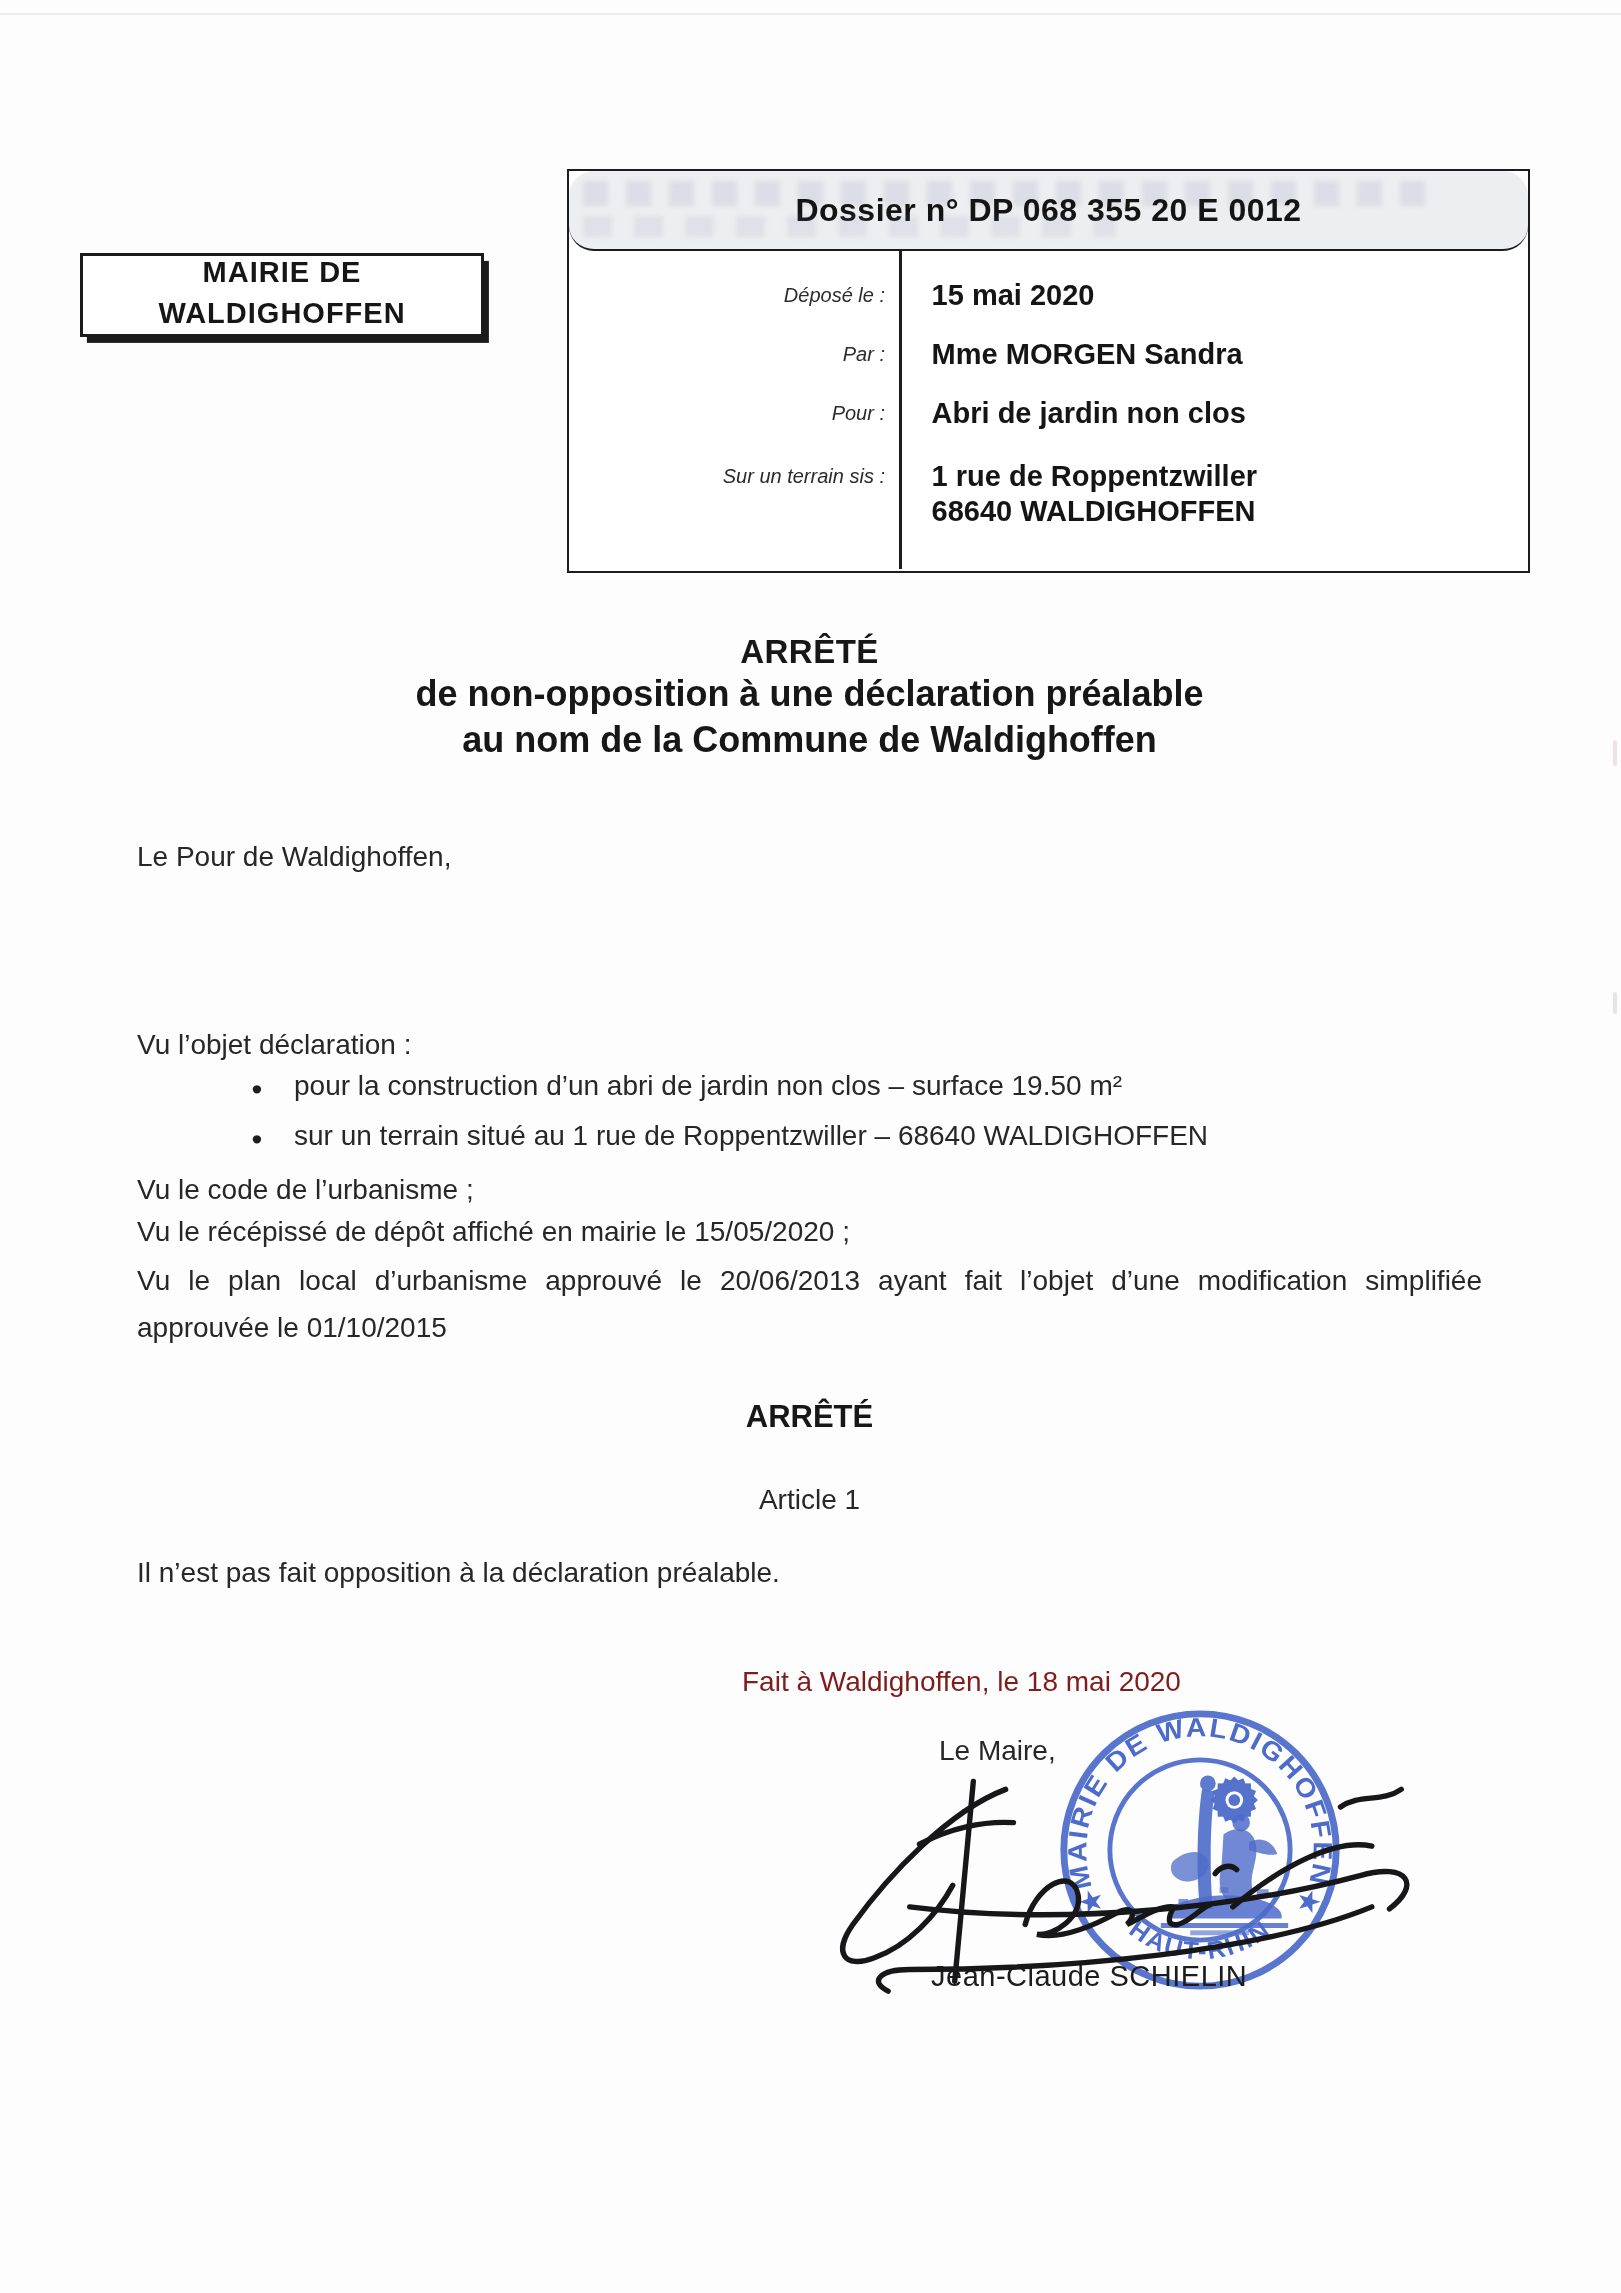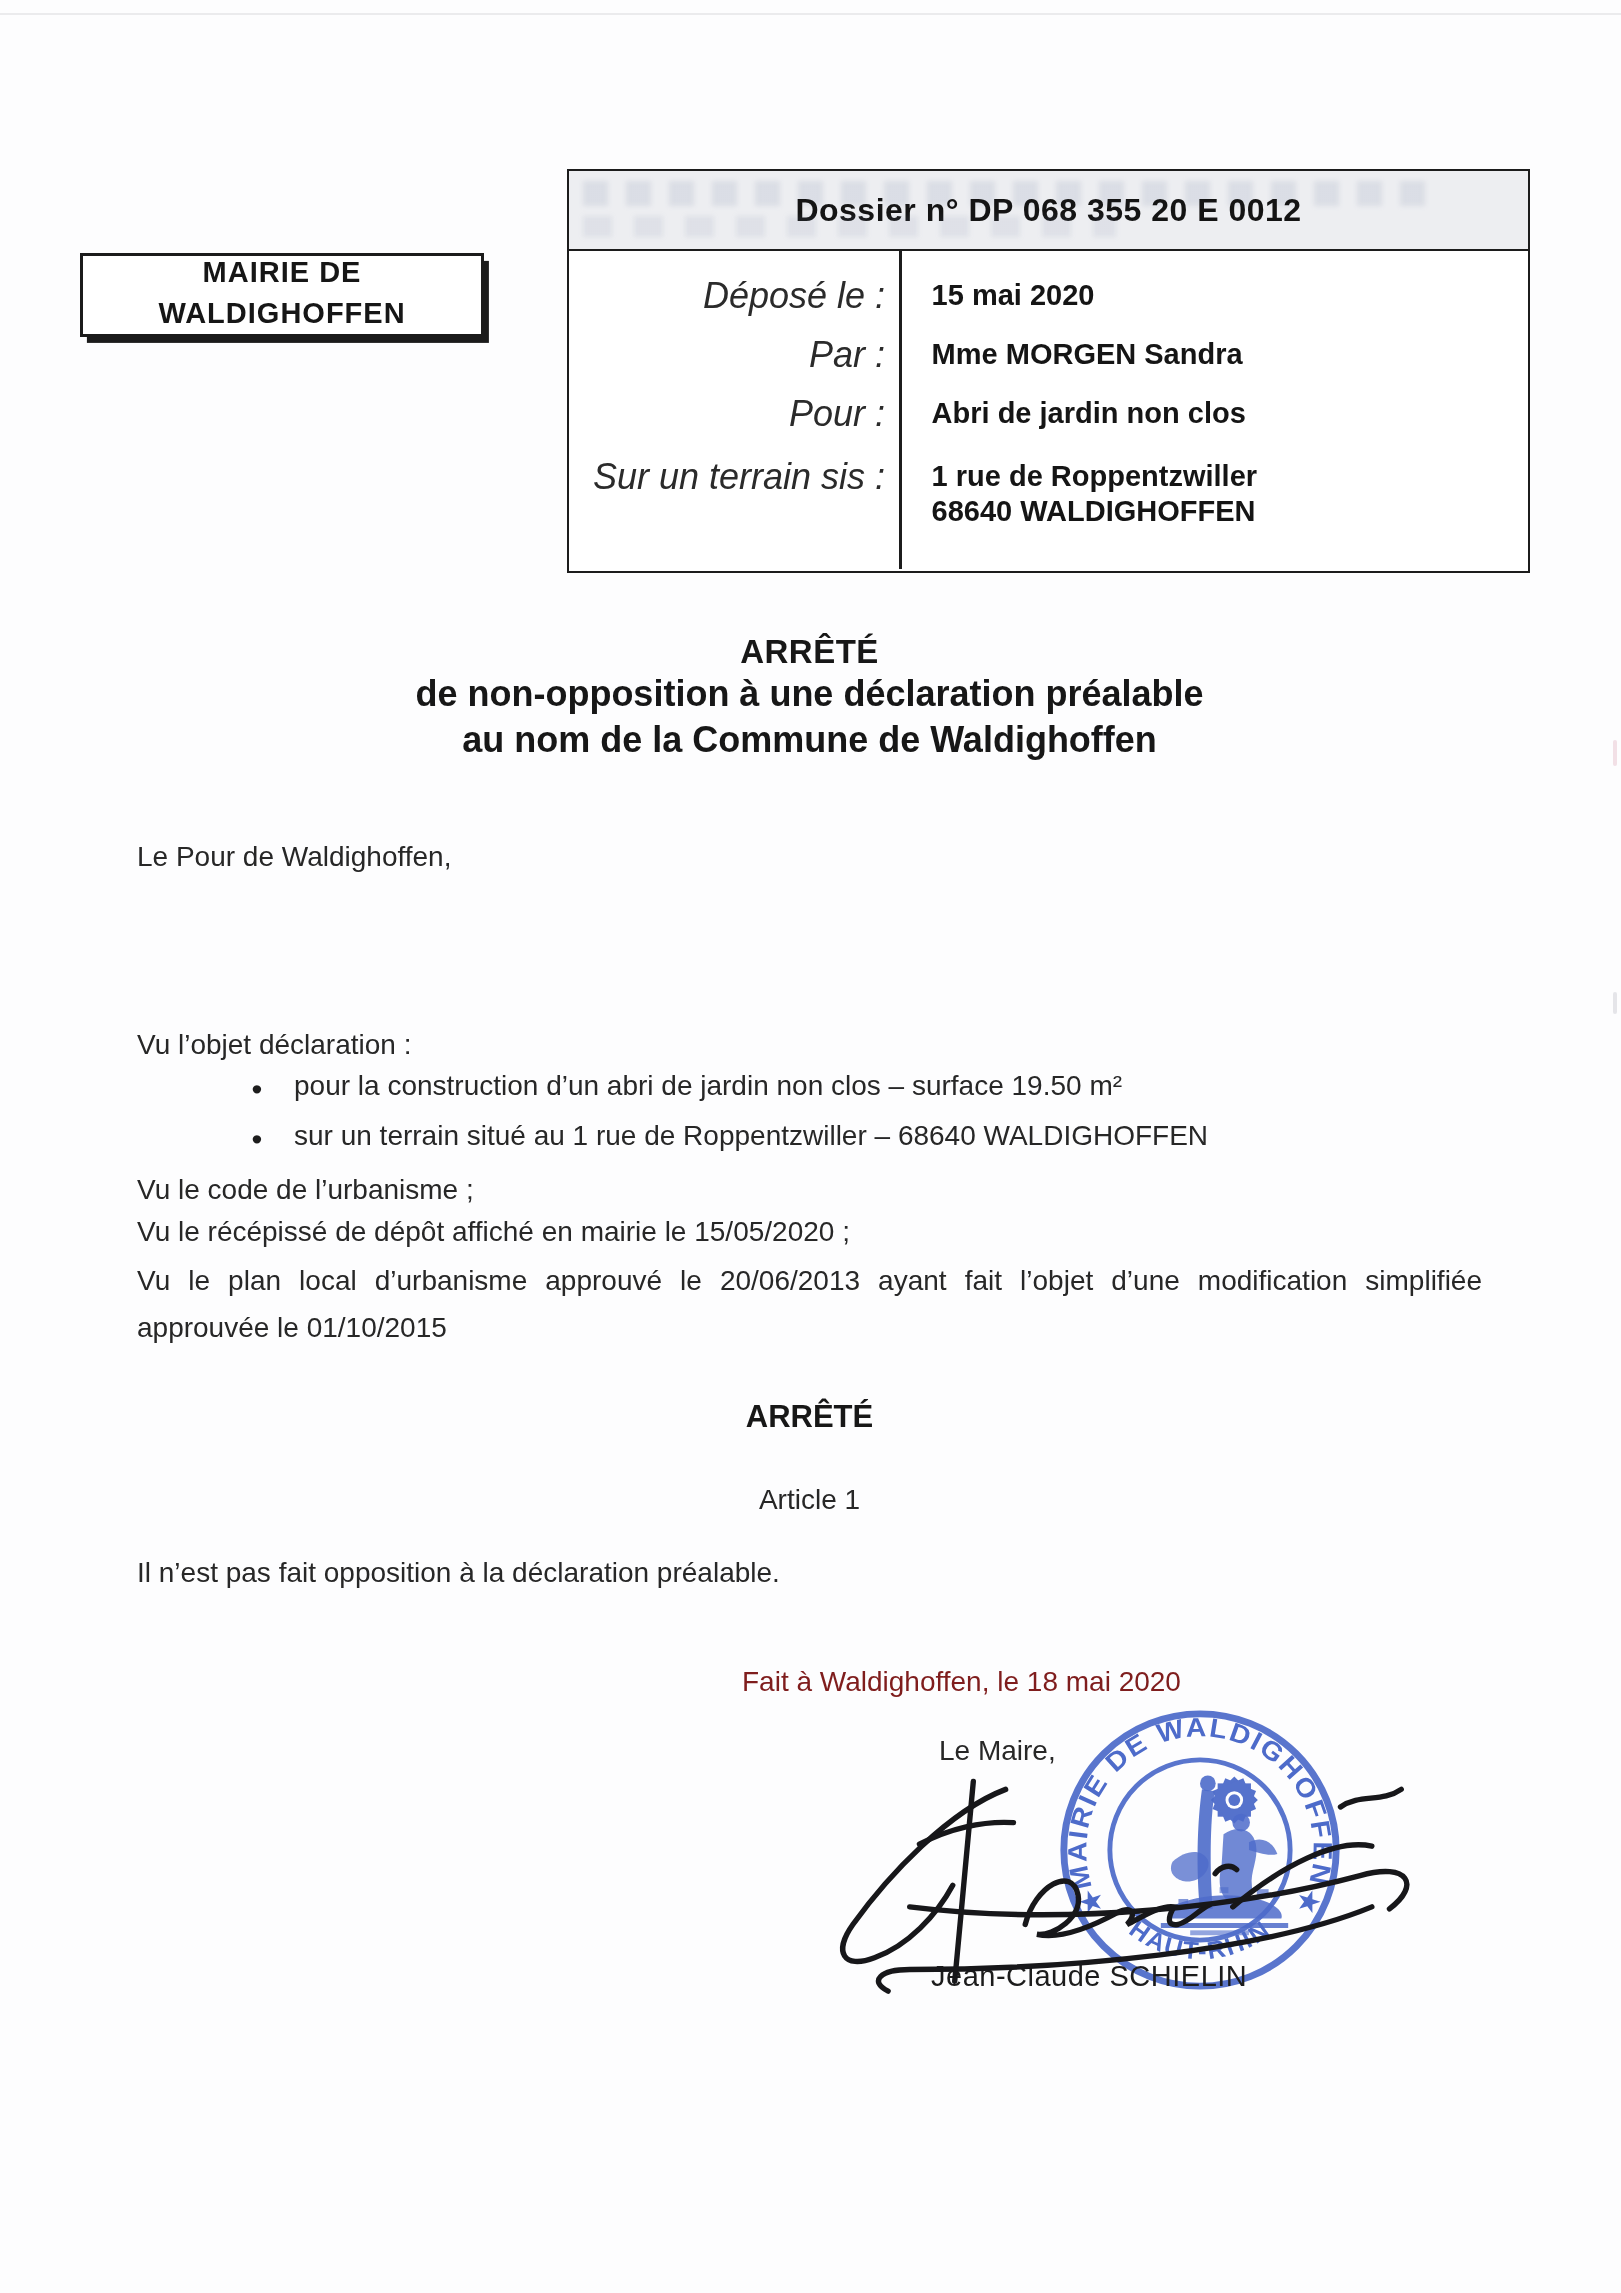--- a/index.html
+++ b/index.html
@@ -14,40 +14,40 @@
   .a1 { left:1613px; top:740px;  width:3.9px; height:25.5px; background:#ecd3dc; opacity:.7; }
   .a2 { left:1613px; top:992px; width:3.9px; height:21.6px; background:#dfdfe4; opacity:.8; }
 
   
   .header-box {
     position:absolute; left:567px; top:169px; width:963px; height:404px;
     border:2.9px solid #1c1c1c; background:#fff; box-sizing:border-box;
   }
   .band {
     position:relative; height:80px; background:#edeef1; border-bottom:2.9px solid #1c1c1c;
-    display:flex; align-items:center; justify-content:center; box-sizing:border-box; overflow:hidden;
+    display:flex; align-items:center; justify-content:center; box-sizing:border-box; overflow:hidden;border-radius:25px;
   }
   .band::before { 
     content:""; position:absolute; left:13.7px; right:88px; top:9.8px; height:25.5px;
     background:repeating-linear-gradient(90deg, rgba(110,125,160,.14) 0 25.5px, rgba(110,125,160,0) 25.5px 43px);
     filter:blur(2.9px);
   }
   .band::after {
     content:""; position:absolute; left:13.7px; right:412px; bottom:11.8px; height:21.6px;
     background:repeating-linear-gradient(90deg, rgba(110,125,160,.11) 0 29px, rgba(110,125,160,0) 29px 51px);
     filter:blur(2.9px);
   }
   .band-title { position:relative; font-size:32px; font-weight:bold; color:#141414; letter-spacing:0.5px; }
   .fields { position:relative; height:318px; }
   .vline { position:absolute; left:330px; top:0; bottom:0; width:2.9px; background:#1c1c1c; }
   .frow { position:absolute; left:0; right:0; display:flex; align-items:flex-start; }
   .r1 { top:27.4px; } .r2 { top:86px; } .r3 { top:145px; } .r4 { top:196px;margin-top:12px; }
   .flabel {
     width:316px; flex:none; text-align:right; padding-right:25px;
-    font-style:italic; font-size:36px; color:#2b2b2b; line-height:35px;
+    font-style:italic; font-size:20px; color:#2b2b2b; line-height:35px;
   }
   .fvalue { padding-left:21.6px; font-weight:bold; font-size:29px; color:#151515; line-height:35px; }
 
   
   .mairie-box {
     position:absolute; left:80px; top:253px; width:404px; height:84px;
     border:3.9px solid #1b1b1b; box-shadow:5.9px 6.9px 0 -1px #1b1b1b; background:#fff;
     display:flex; flex-direction:column; align-items:center; justify-content:flex-end;
     box-sizing:border-box;
   }

